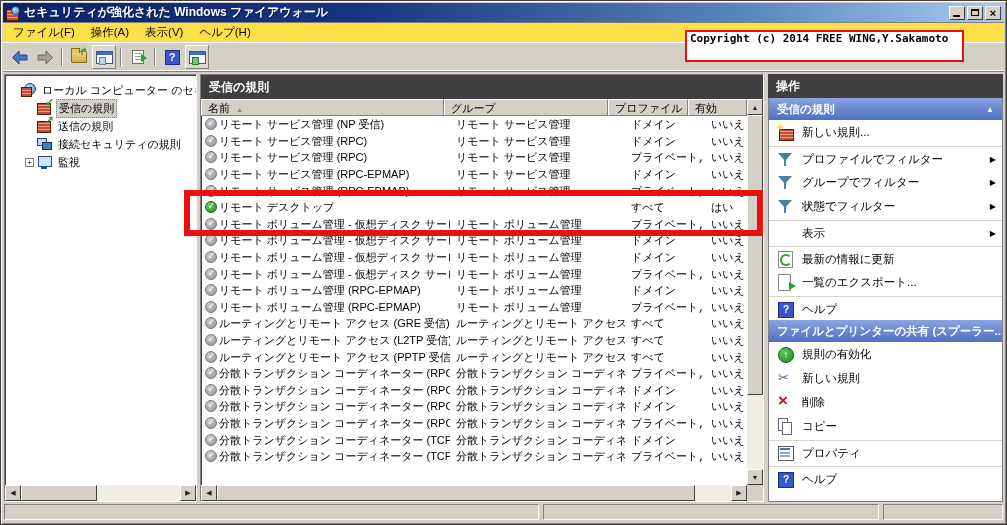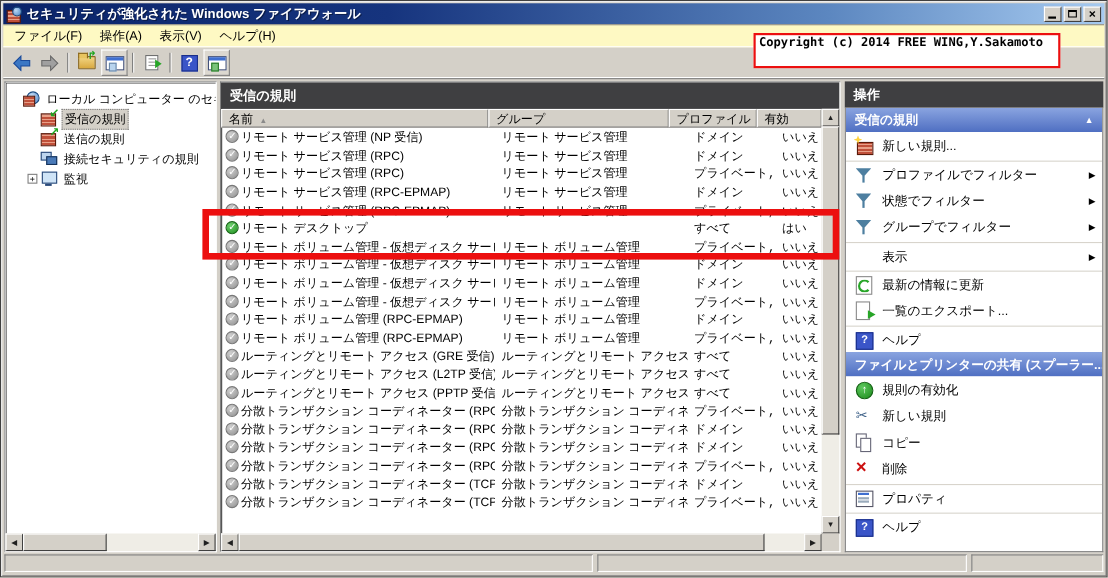--- a/index.html
+++ b/index.html
@@ -21,21 +21,21 @@
   .title-text { color:#fff; font-weight:bold; font-size:12px; white-space:nowrap; text-shadow:1px 1px 0 rgba(0,0,0,.4); }
   .win-buttons { margin-left:auto; display:flex; gap:2px; }
   .wbtn { width:16px; height:14px; background:#d4d0c8; border:1px solid; border-color:#fff #404040 #404040 #fff;
           display:flex; align-items:center; justify-content:center; position:relative; }
   .glyph-min { position:absolute; left:3px; bottom:2px; width:7px; height:2px; background:#000; }
   .glyph-max { width:8px; height:7px; border:1px solid #000; border-top-width:2px; }
   .glyph-close { font-weight:bold; font-size:11px; line-height:10px; }
 
   
   .menubar { height:21px; display:flex; align-items:center; padding-left:2px; border-bottom:1px solid #fff;
-             box-shadow:0 1px 0 #808080 inset; flex:0 0 auto; background:#fef9c3;text-align:center; }
+             box-shadow:0 1px 0 #808080 inset; flex:0 0 auto; background:#fde047;text-align:center; }
   .menu-item { padding:2px 8px; font-size:11.5px; }
 
   
   .toolbar { height:29px; display:flex; align-items:center; padding-left:5px; gap:1px;
              border-bottom:1px solid #808080; box-shadow:0 -1px 0 #fff inset; flex:0 0 auto; }
   .tbtn { width:24px; height:24px; display:flex; align-items:center; justify-content:center; position:relative; }
   .tbtn.pressed { border:1px solid; border-color:#fff #808080 #808080 #fff; background:#dcd8d0; }
   .tsep { width:2px; height:18px; margin:0 3px; border-left:1px solid #808080; border-right:1px solid #fff; }
   .ico-folder { width:16px; height:12px; background:linear-gradient(#f2d583,#d9a93f); border:1px solid #8a6820; border-radius:1px; position:relative; }
   .ico-folder::before { content:""; position:absolute; left:-1px; top:-4px; width:7px; height:4px; background:#e8c45f; border:1px solid #8a6820; border-bottom:none; }
@@ -476,26 +476,26 @@
               <span class="albl" data-name="action-item-label">新しい規則...</span>
             </div>
 
             <div class="aitem sep has-sub" data-name="action-item">
               <span class="aicon" data-name="filter-icon"></span>
               <span class="albl" data-name="action-item-label">プロファイルでフィルター</span>
             </div>
 
             <div class="aitem has-sub" data-name="action-item">
               <span class="aicon" data-name="filter-icon"></span>
-              <span class="albl" data-name="action-item-label">状態でフィルター</span>
+              <span class="albl" data-name="action-item-label">グループでフィルター</span>
             </div>
 
             <div class="aitem has-sub" data-name="action-item">
               <span class="aicon" data-name="filter-icon"></span>
-              <span class="albl" data-name="action-item-label">グループでフィルター</span>
+              <span class="albl" data-name="action-item-label">状態でフィルター</span>
             </div>
 
             <div class="aitem sep has-sub" data-name="action-item">
               <span class="aicon"></span>
               <span class="albl" data-name="action-item-label">表示</span>
             </div>
 
             <div class="aitem sep" data-name="action-item">
               <span class="aicon" data-name="refresh-icon"></span>
               <span class="albl" data-name="action-item-label">最新の情報に更新</span>
@@ -522,27 +522,27 @@
               <span class="aicon" data-name="enable-rule-icon"></span>
               <span class="albl" data-name="action-item-label">規則の有効化</span>
             </div>
 
             <div class="aitem" data-name="action-item">
               <span class="aicon" data-name="cut-icon"></span>
               <span class="albl" data-name="action-item-label">新しい規則</span>
             </div>
 
             <div class="aitem" data-name="action-item">
+              <span class="aicon" data-name="delete-icon"></span>
+              <span class="albl" data-name="action-item-label">削除</span>
+            </div>
+
+            <div class="aitem" data-name="action-item">
               <span class="aicon" data-name="copy-icon"></span>
               <span class="albl" data-name="action-item-label">コピー</span>
-            </div>
-
-            <div class="aitem" data-name="action-item">
-              <span class="aicon" data-name="delete-icon"></span>
-              <span class="albl" data-name="action-item-label">削除</span>
             </div>
 
             <div class="aitem sep" data-name="action-item">
               <span class="aicon" data-name="properties-icon"></span>
               <span class="albl" data-name="action-item-label">プロパティ</span>
             </div>
 
             <div class="aitem sep" data-name="action-item">
               <span class="aicon" data-name="help-icon"></span>
               <span class="albl" data-name="action-item-label">ヘルプ</span>

